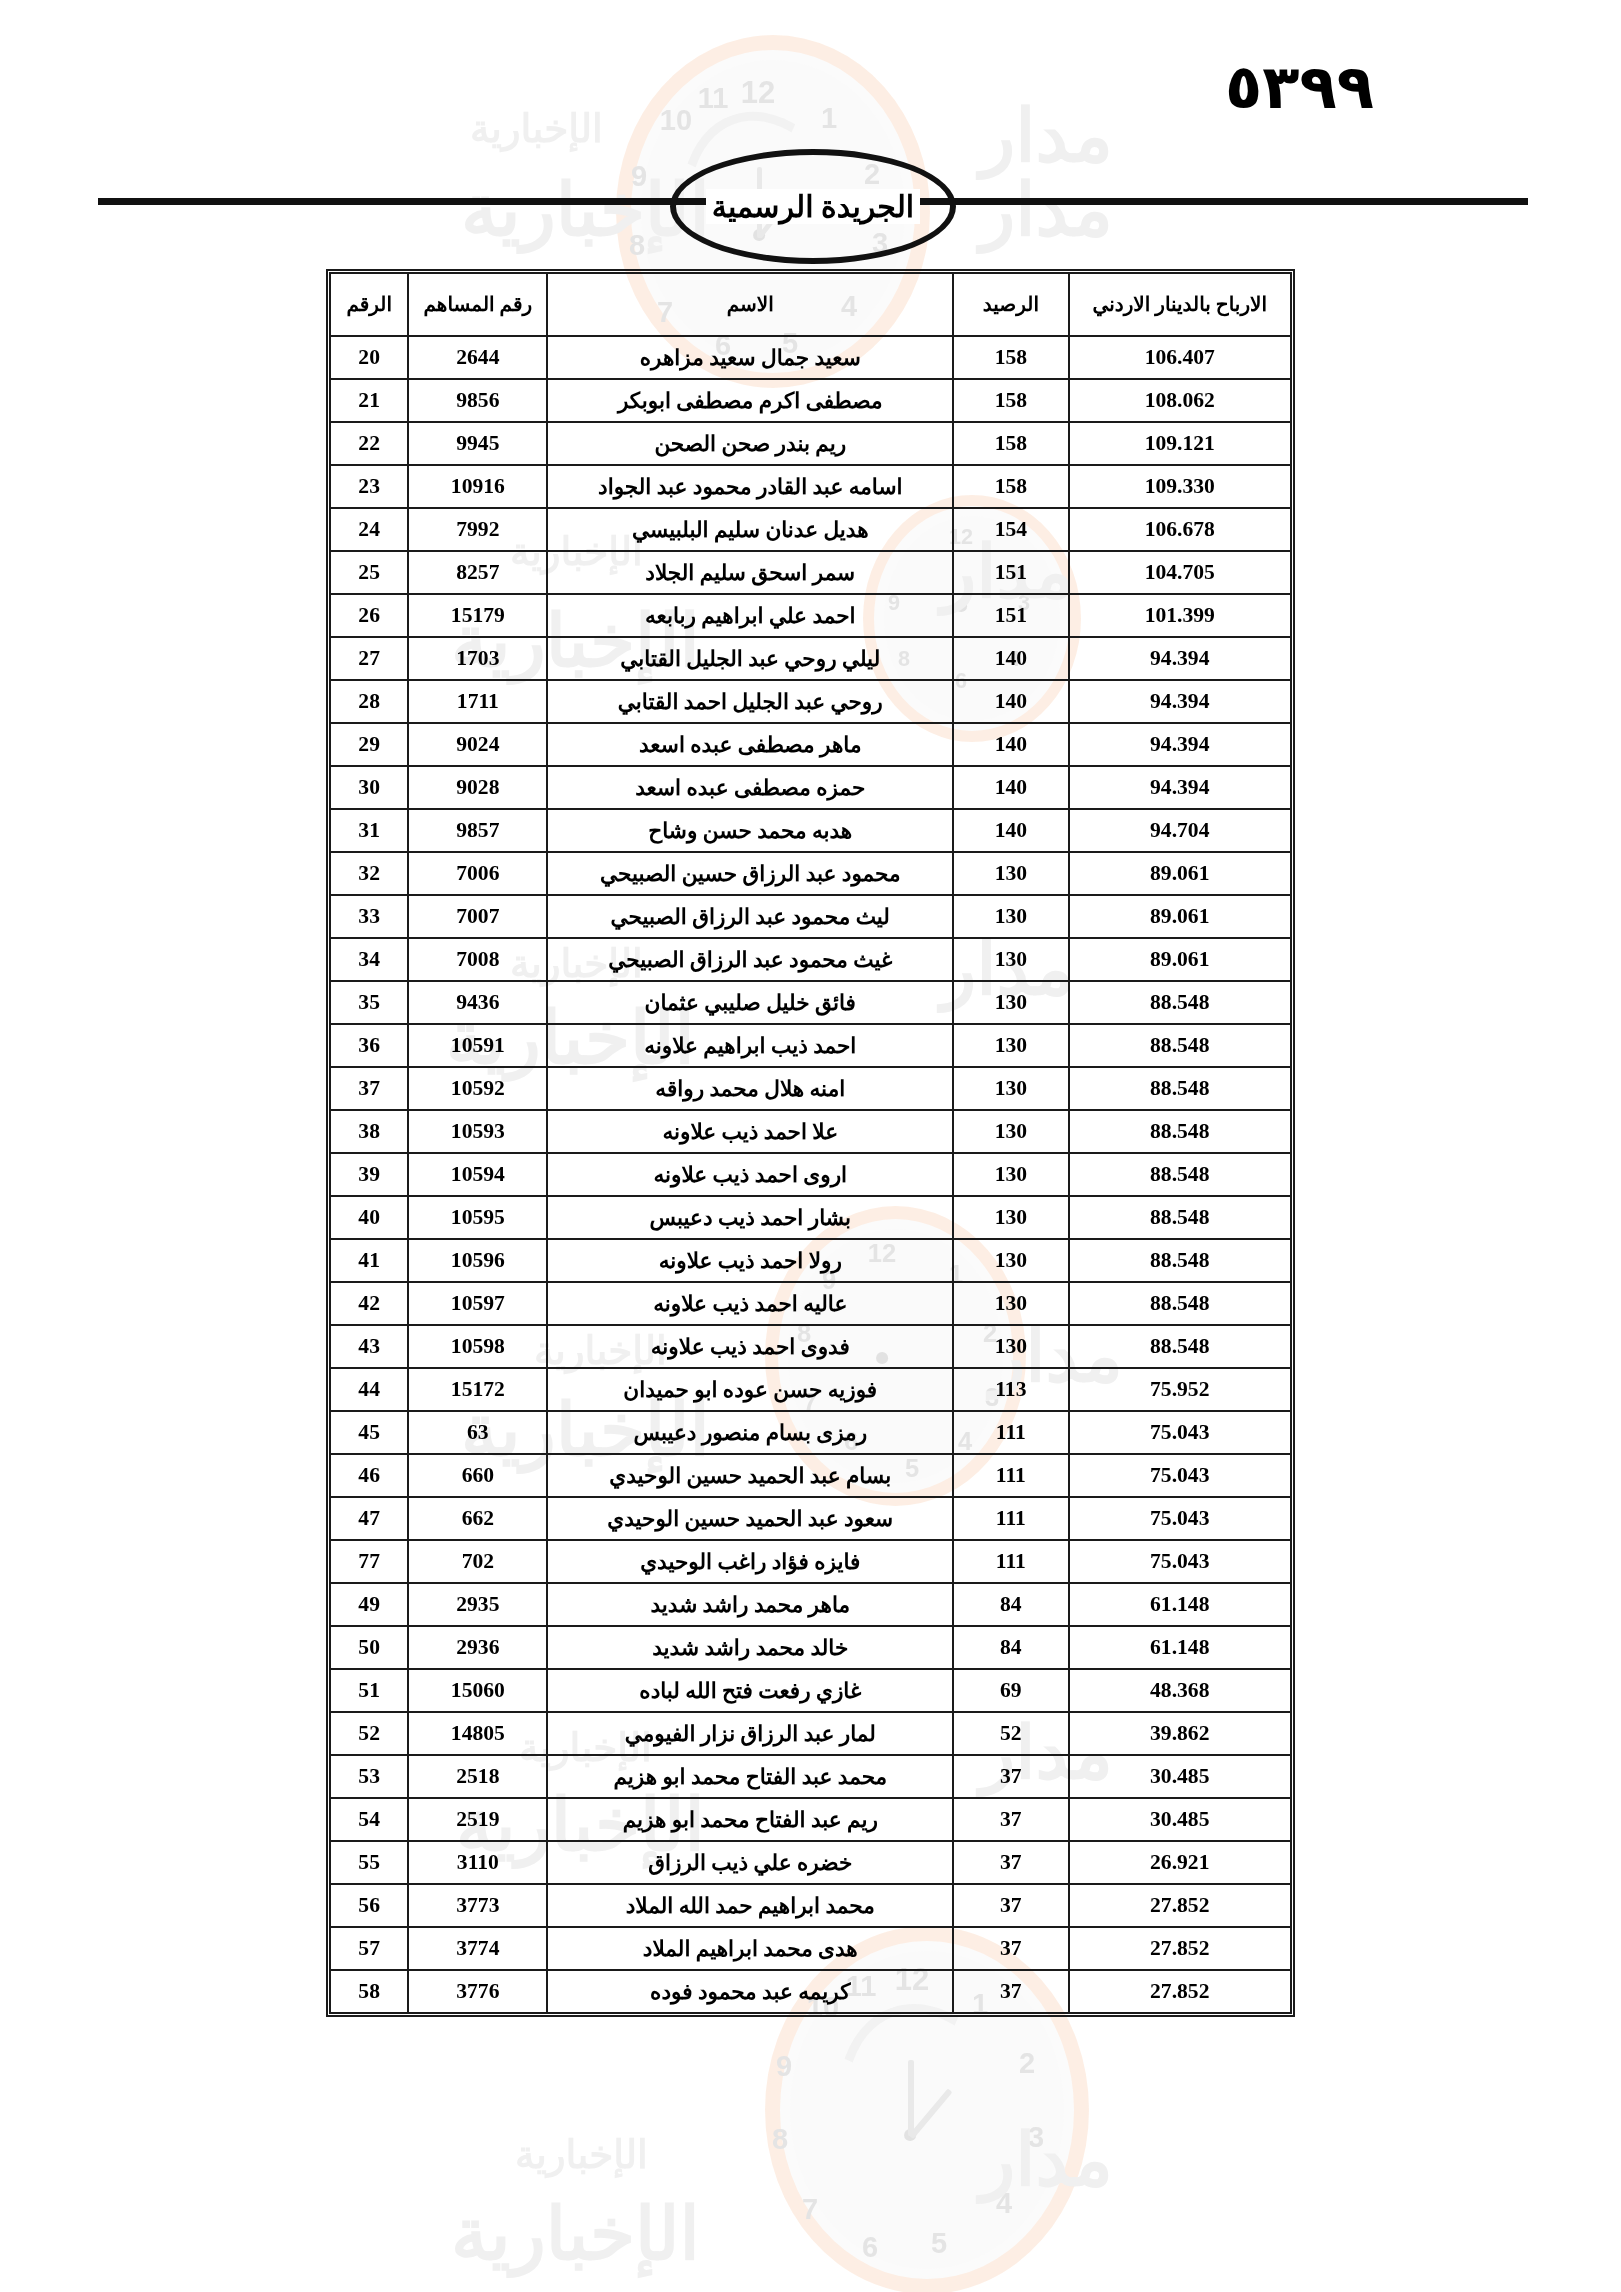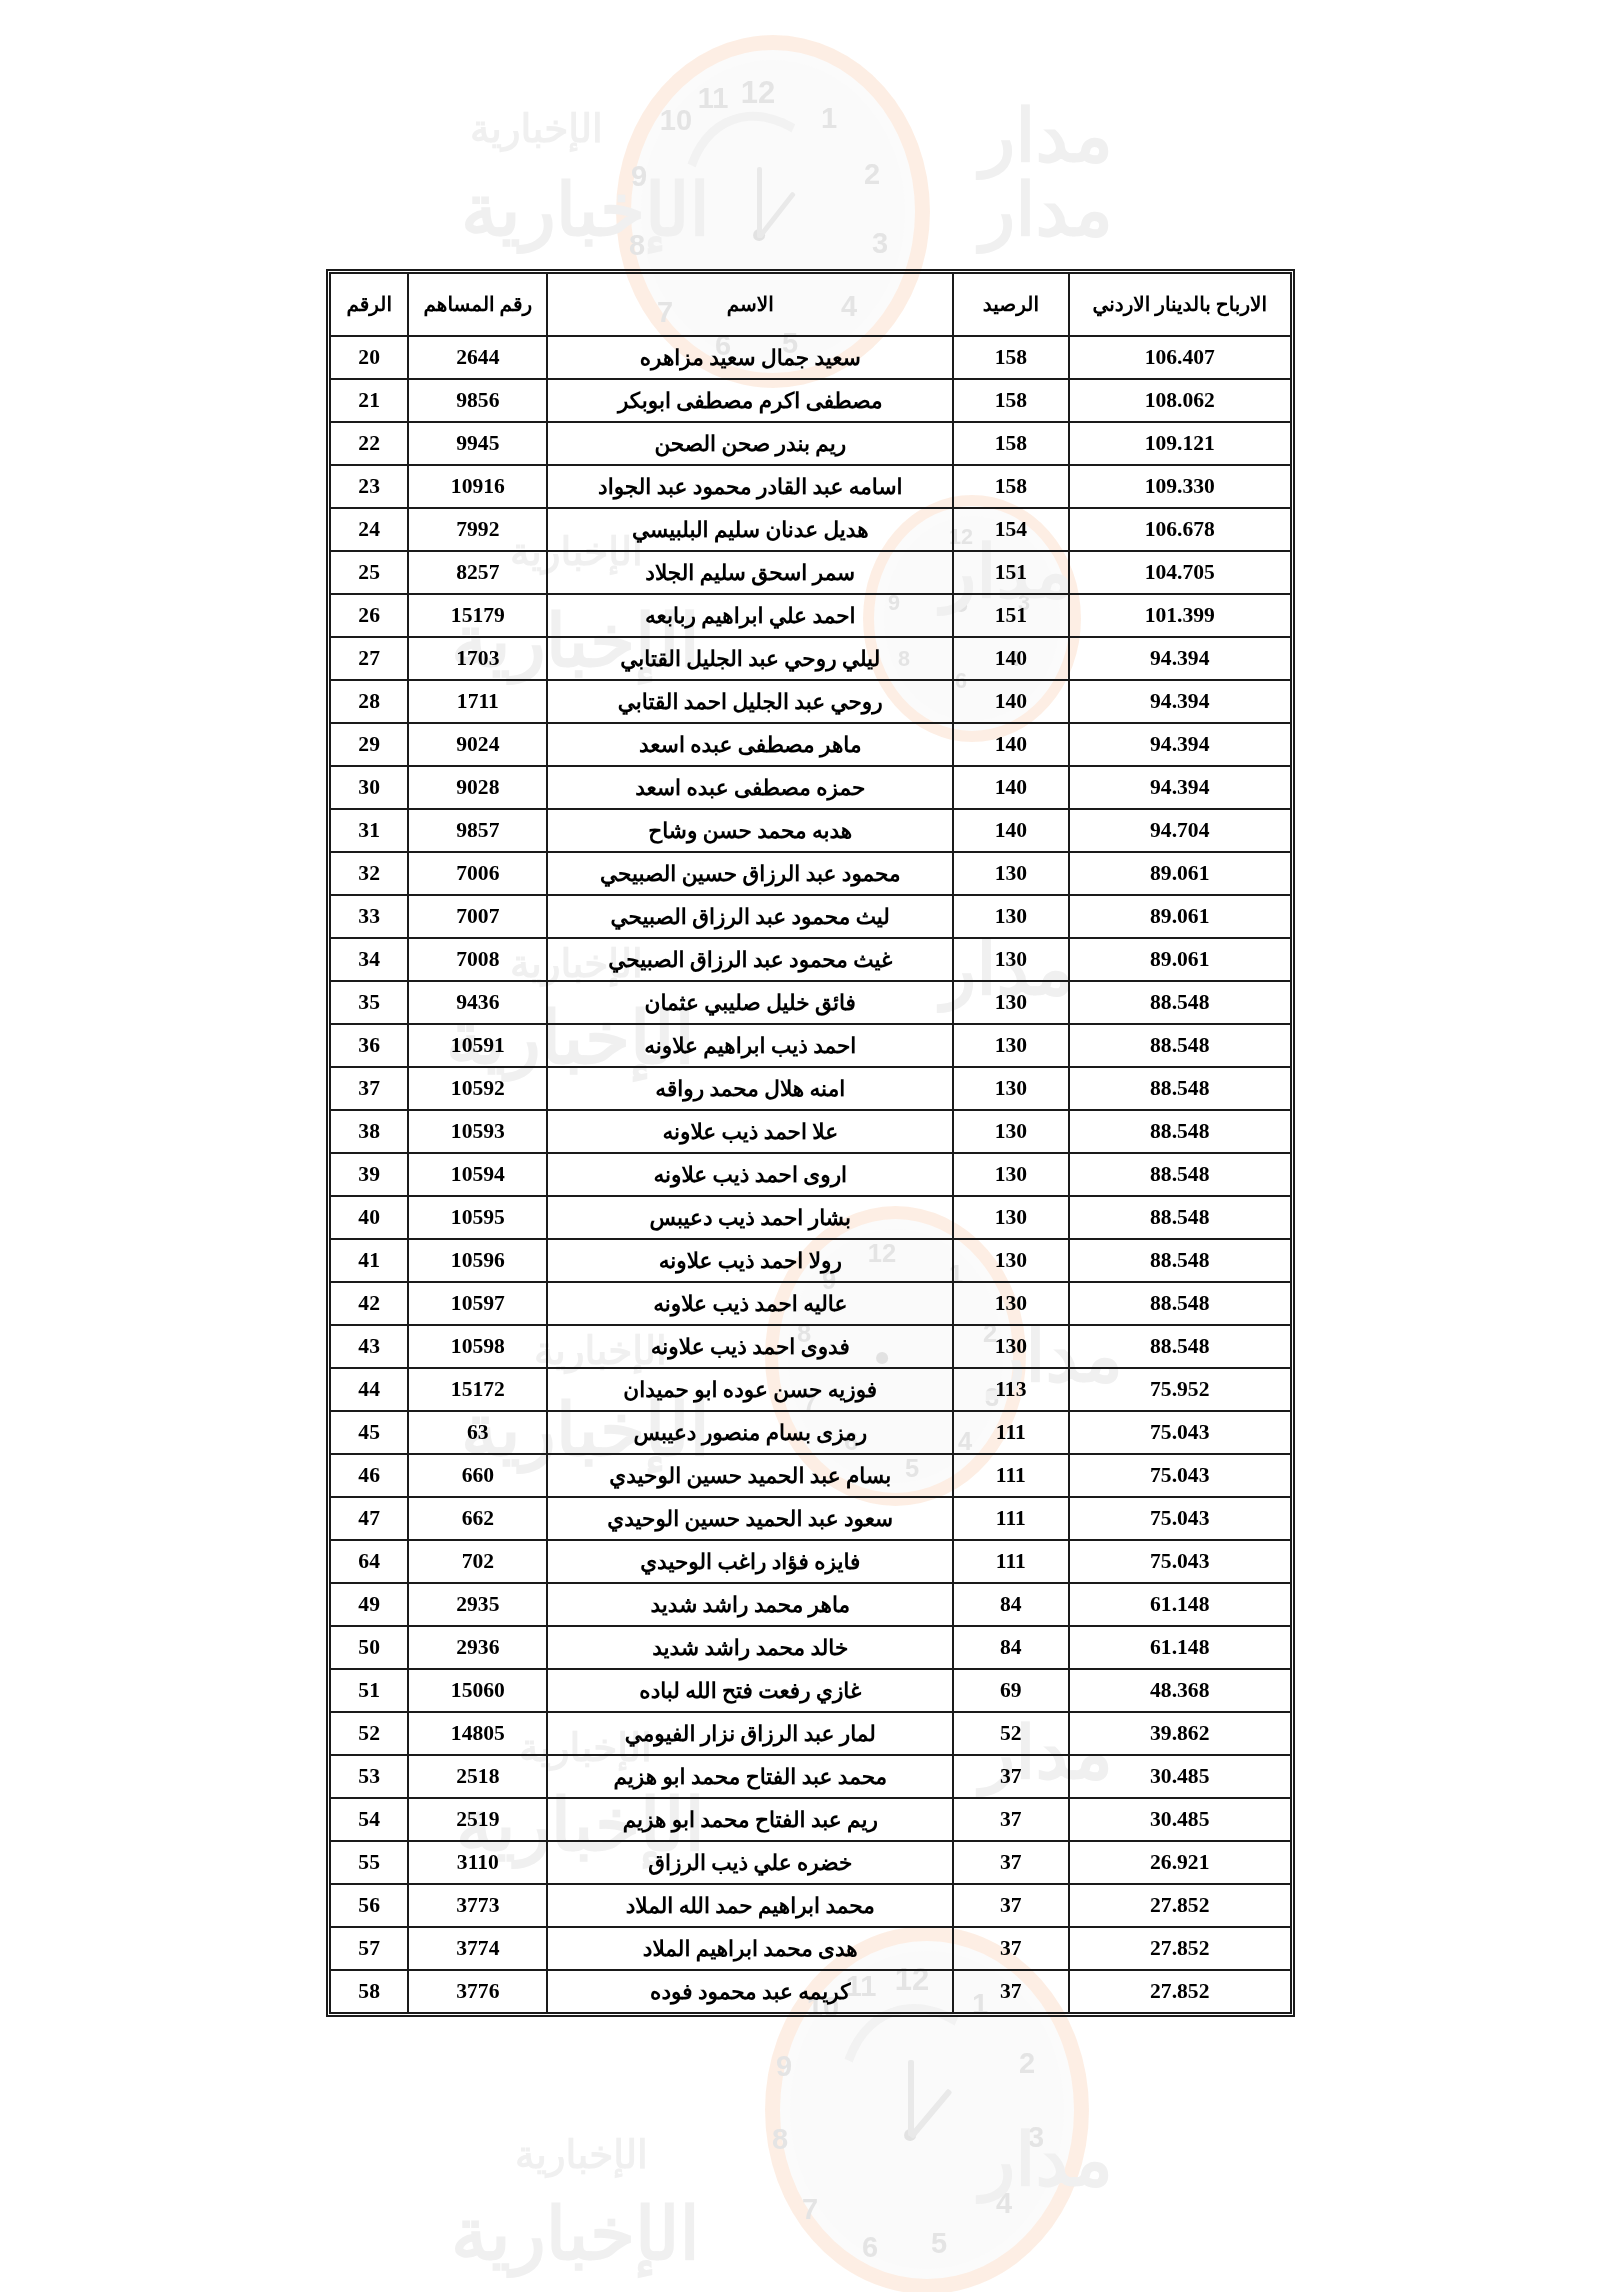--- a/index.html
+++ b/index.html
@@ -281,20 +281,30 @@
 
     <div class="wm-text small" style="left:519px; top:1725px;">الإخبارية</div>
     <div class="wm-text big" style="left:980px; top:1710px;">مدار</div>
     <div class="wm-text big" style="left:456px; top:1782px;">الإخبارية</div>
 
     <div class="wm-text small" style="left:515px; top:2132px;">الإخبارية</div>
     <div class="wm-text big" style="left:980px; top:2117px;">مدار</div>
     <div class="wm-text big" style="left:451px; top:2191px;">الإخبارية</div>
   </div>
 
+  <div class="header">
+    <div class="page-number">٥٣٩٩</div>
+
+    <div class="rule-wrap">
+      <div class="bar"></div>
+      <div class="title-oval">
+        <span class="title-text">الجريدة الرسمية</span>
+      </div>
+    </div>
+  </div>
 
   <div class="table-wrap">
     <table class="gazette">
       <thead>
         <tr>
           <th class="c-profit">الارباح بالدينار الاردني</th>
           <th class="c-balance">الرصيد</th>
           <th class="c-name">الاسم</th>
           <th class="c-member">رقم المساهم</th>
           <th class="c-num">الرقم</th>
@@ -495,21 +505,21 @@
             <td class="c-balance">111</td>
             <td class="c-name">سعود عبد الحميد حسين الوحيدي</td>
             <td class="c-member">662</td>
             <td class="c-num">47</td>
           </tr>
           <tr>
             <td class="c-profit">75.043</td>
             <td class="c-balance">111</td>
             <td class="c-name">فايزه فؤاد راغب الوحيدي</td>
             <td class="c-member">702</td>
-            <td class="c-num">64</td>
+            <td class="c-num">77</td>
           </tr>
           <tr>
             <td class="c-profit">61.148</td>
             <td class="c-balance">84</td>
             <td class="c-name">ماهر محمد راشد شديد</td>
             <td class="c-member">2935</td>
             <td class="c-num">49</td>
           </tr>
           <tr>
             <td class="c-profit">61.148</td>

